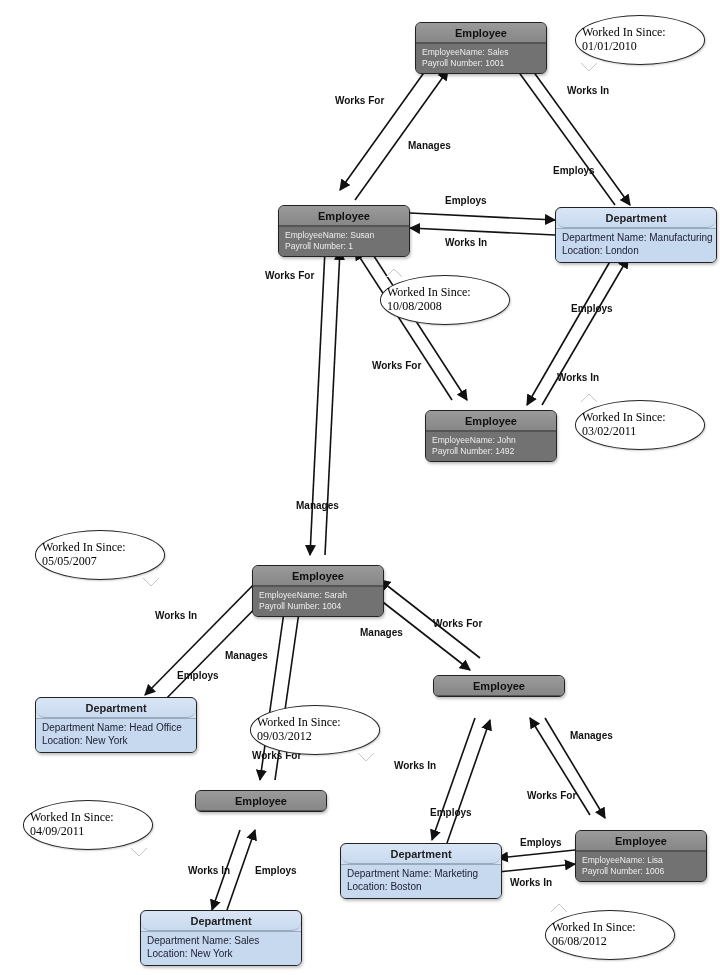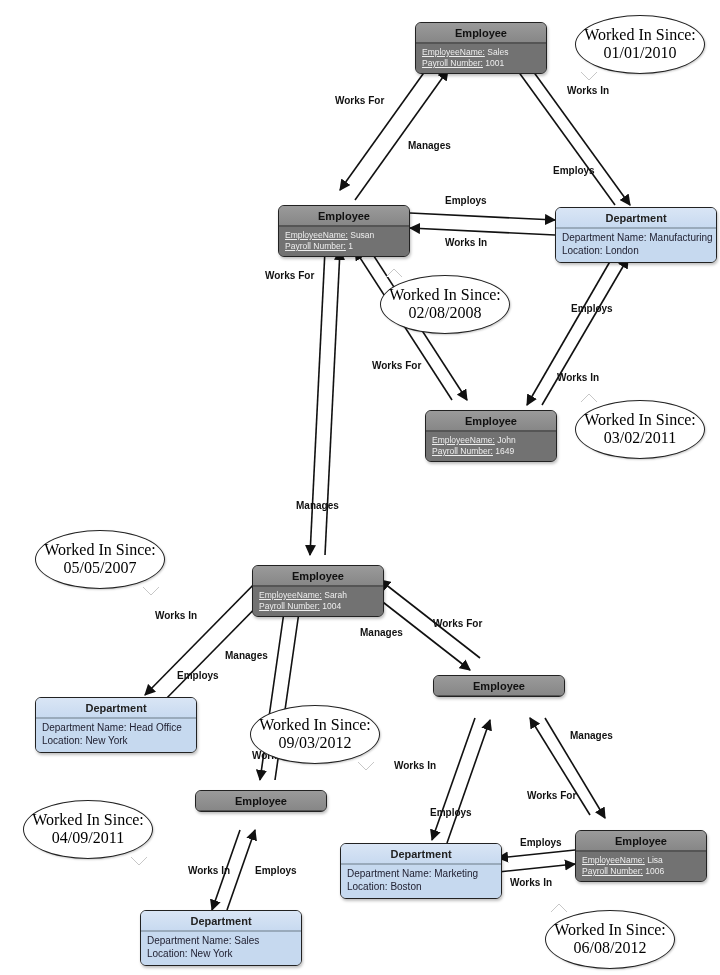--- a/index.html
+++ b/index.html
@@ -44,45 +44,45 @@
   .node.employee .hdr {
     background: linear-gradient(#9a9a9a, #878787);
     border-bottom: 1px solid #555;
     color: #111;
   }
   .node.employee .body {
     background: #727272;
     color: #eee;
     border-top: 1px solid #555;
   }
-  .node.employee .body .row span:first-child { color:#eee;text-decoration:underline; }
+  .node.employee .body .row span:first-child { color:#eee; }
   .node.department {
     width: 160px;
     background: linear-gradient(#d7e3f4, #c7d8ee);
     color: #222;
   }
   .node.department .hdr {
     background: linear-gradient(#d9e5f5, #c8daf0);
     border-bottom: 1px solid #9ab;
     color: #222;
+    border-radius: 9px;
   }
   .node.department .body {
     background: #c6d9ef;
     color: #223;
     border-top: 1px solid #9ab;
     font-size: 10px;
   }
   .row { white-space: nowrap; }
 
   .callout {
     position: absolute;
     font-family: "Segoe Script", "Comic Sans MS", cursive;
-    font-size: 16px;
+    font-size: 12px;
     width: 130px;
-    text-align: center;
     line-height: 1.15;
   }
   .callout .bubble {
     border: 1px solid #222;
     border-radius: 50%;
     padding: 10px 6px;
     background: #fff;
     box-shadow: 1px 1px 2px rgba(0,0,0,0.2);
   }
   .callout .tail-bl::before {
@@ -218,21 +218,21 @@
     <div class="body">
       <div class="row"><span>EmployeeName:</span> <span>Susan</span></div>
       <div class="row"><span>Payroll Number:</span> <span>1</span></div>
     </div>
   </div>
 
   <div class="node employee" style="left:425px; top:400px">
     <div class="hdr">Employee</div>
     <div class="body">
       <div class="row"><span>EmployeeName:</span> <span>John</span></div>
-      <div class="row"><span>Payroll Number:</span> <span>1649</span></div>
+      <div class="row"><span>Payroll Number:</span> <span>1492</span></div>
     </div>
   </div>
 
   <div class="node employee" style="left:252px; top:555px">
     <div class="hdr">Employee</div>
     <div class="body">
       <div class="row"><span>EmployeeName:</span> <span>Sarah</span></div>
       <div class="row"><span>Payroll Number:</span> <span>1004</span></div>
     </div>
   </div>
@@ -282,21 +282,21 @@
     <div class="body">
       <div class="row"><span>Department Name:</span> <span>Sales</span></div>
       <div class="row"><span>Location:</span> <span>New York</span></div>
     </div>
   </div>
 
   <div class="callout" style="left:575px; top:15px">
     <div class="bubble tail-bl"><span>Worked In Since:</span><br><span>01/01/2010</span></div>
   </div>
   <div class="callout" style="left:380px; top:275px">
-    <div class="bubble tail-tl"><span>Worked In Since:</span><br><span>02/08/2008</span></div>
+    <div class="bubble tail-tl"><span>Worked In Since:</span><br><span>10/08/2008</span></div>
   </div>
   <div class="callout" style="left:575px; top:400px">
     <div class="bubble tail-tl"><span>Worked In Since:</span><br><span>03/02/2011</span></div>
   </div>
   <div class="callout" style="left:35px; top:530px">
     <div class="bubble tail-br"><span>Worked In Since:</span><br><span>05/05/2007</span></div>
   </div>
   <div class="callout" style="left:250px; top:705px">
     <div class="bubble tail-br"><span>Worked In Since:</span><br><span>09/03/2012</span></div>
   </div>

